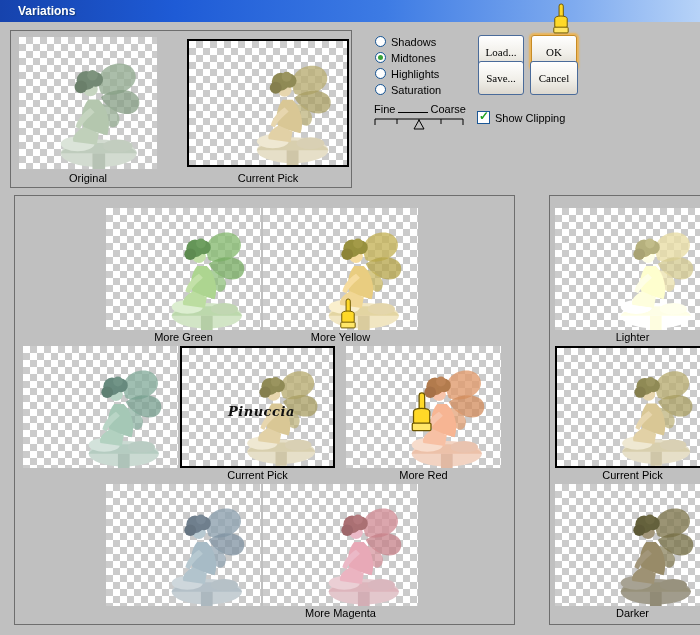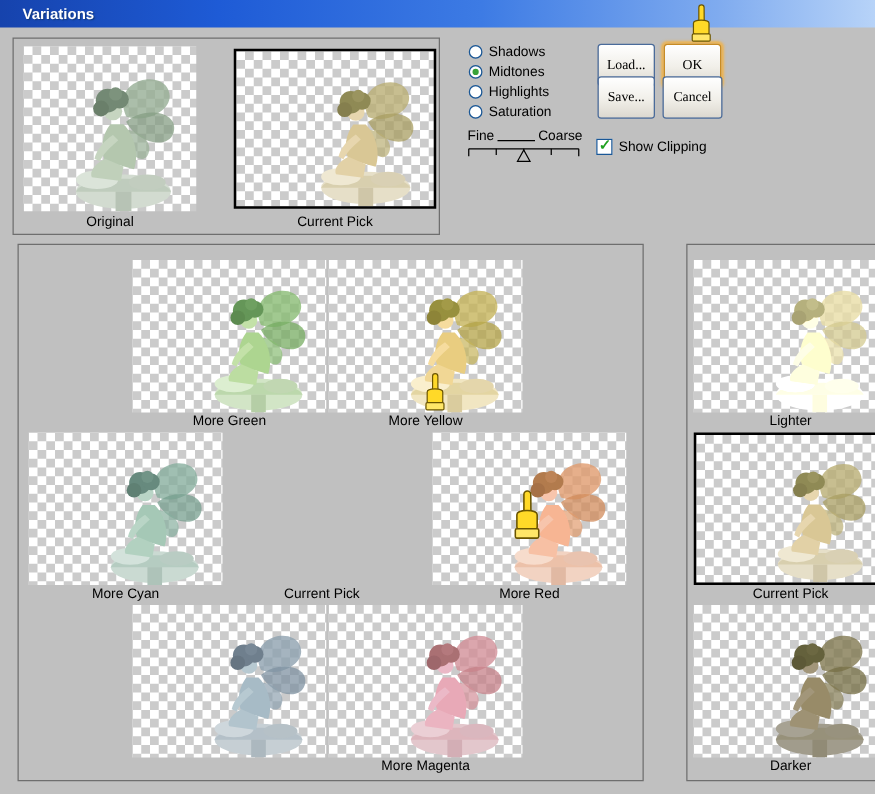--- a/index.html
+++ b/index.html
@@ -167,22 +167,27 @@
         <use href="#fairy"></use>
       </svg>
   </div>
   <div class="thumb-label" style="left:248px;top:134px;width:155px;">More Yellow</div>
 
   <div class="thumb" style="left:8px;top:150px;width:155px;height:122px;">
     <svg class="fairy tint-cyan" viewBox="0 0 100 110">
         <use href="#fairy"></use>
       </svg>
   </div>
-  <div class="thumb-label" style="left:8px;top:272px;width:155px;">More Cyan</div>
-
+
+  <div class="thumb selected" style="left:165px;top:150px;width:155px;height:122px;">
+    <svg class="fairy tint-current" viewBox="0 0 100 110">
+        <use href="#fairy"></use>
+      </svg>
+    <span class="watermark">Pinuccia</span>
+  </div>
   <div class="thumb-label" style="left:165px;top:272px;width:155px;">Current Pick</div>
 
   <div class="thumb" style="left:331px;top:150px;width:155px;height:122px;">
     <svg class="fairy tint-red" viewBox="0 0 100 110">
         <use href="#fairy"></use>
       </svg>
   </div>
   <div class="thumb-label" style="left:331px;top:272px;width:155px;">More Red</div>
 
   <div class="thumb" style="left:91px;top:288px;width:155px;height:122px;">

